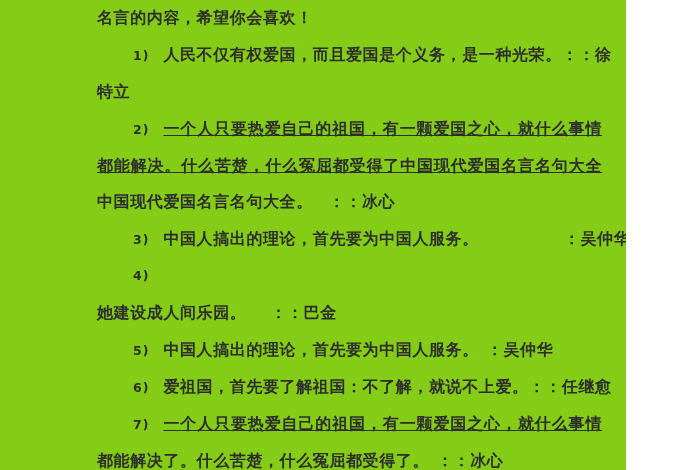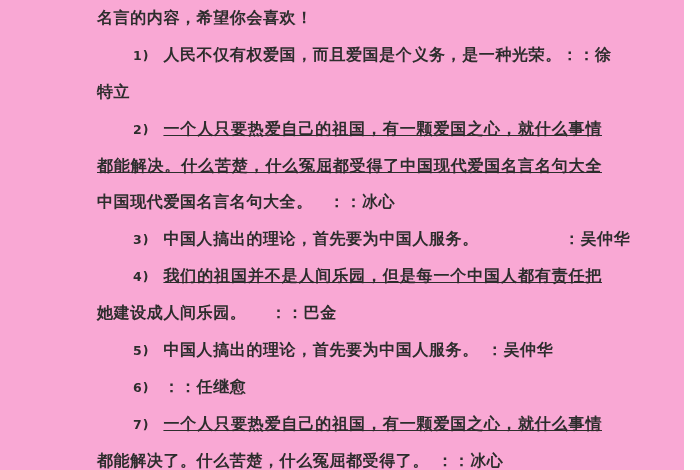--- a/index.html
+++ b/index.html
@@ -2,23 +2,23 @@
 <html><head>
 <meta charset="utf-8">
 <style>
   html, body {
     margin: 0;
     padding: 0;
     background: #ffffff;
   }
   .page {
     position: relative;
-    width: 684px;
+    width: 626px;
     height: 470px;
-    background: #f9a8d4;
+    background: #84cc16;
     overflow: hidden;
     font-family: "DejaVu Sans", "Liberation Sans", sans-serif;
     font-weight: bold;
     color: #2d2d2d;
   }
   .lines {
     position: absolute;
     left: 97px;
     top: 0;
     width: 505px;
@@ -102,38 +102,38 @@
   </div>
 
   <div class="line indent">
     <span class="num">3)</span>
     <span class="text">中国人搞出的理论，首先要为中国人服务。</span>
     <span class="attr" style="margin-left: 85px;">：吴仲华</span>
   </div>
 
   <div class="line indent justify">
     <span class="num">4)</span>
-    <span class="text">我们的祖国并不是人间乐园，但是每一个中国人都有责任把</span>
 
   </div>
 
   <div class="line">
 
     <span class="text">她建设成人间乐园。</span>
     <span class="attr" style="margin-left: 24px;">：：巴金</span>
   </div>
 
   <div class="line indent">
     <span class="num">5)</span>
     <span class="text">中国人搞出的理论，首先要为中国人服务。</span>
     <span class="attr" style="margin-left: 8px;">：吴仲华</span>
   </div>
 
   <div class="line indent">
     <span class="num">6)</span>
+    <span class="text">爱祖国，首先要了解祖国：不了解，就说不上爱。</span>
     <span class="attr" style="">：：任继愈</span>
   </div>
 
   <div class="line indent justify">
     <span class="num">7)</span>
     <span class="text">一个人只要热爱自己的祖国，有一颗爱国之心，就什么事情</span>
 
   </div>
 
   <div class="line">

